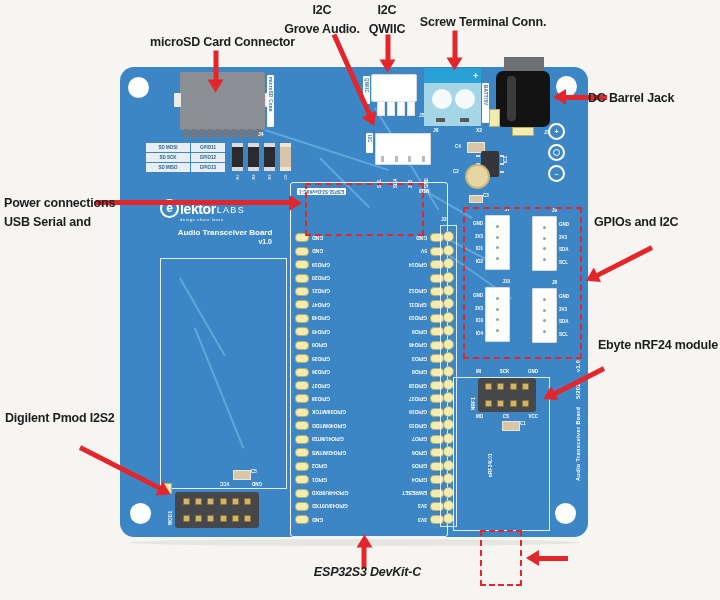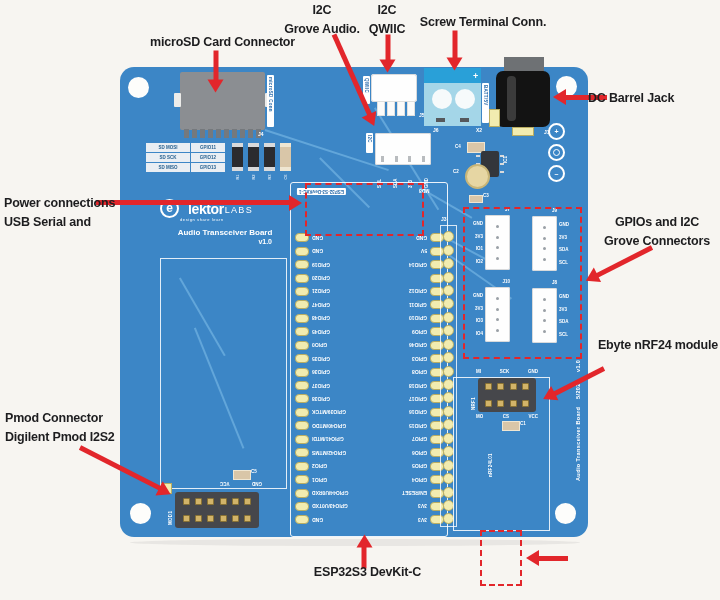--- a/index.html
+++ b/index.html
@@ -30,21 +30,21 @@
   .smdparts{position:absolute;left:112px;top:76px;display:flex;gap:5px;}
   .smdwrap{display:flex;flex-direction:column;align-items:center;gap:2px;}
   .smd{width:11px;height:20px;background:#2b2b2e;border-top:4px solid #d9dadb;border-bottom:4px solid #d9dadb;}
   .smd.beige{background:#d9c6a8;border-color:#efe6d2;}
   .smdlbl{color:#fff;font-size:4px;transform:rotate(-90deg);height:8px;line-height:8px;}
 
   
   .logo{position:absolute;left:40px;top:132px;width:130px;color:#fff;}
   .logorow{display:flex;align-items:center;}
   .logoe{width:15px;height:15px;border:2.2px solid #fff;border-radius:50%;font-size:12px;font-weight:bold;line-height:14px;text-align:center;margin-right:1px;}
-  .logobrand{font-size:14px;font-weight:bold;letter-spacing:-.4px;padding-left:8px;}
+  .logobrand{font-size:14px;font-weight:bold;letter-spacing:-.4px;}
   .logolabs{font-size:9px;letter-spacing:1.3px;margin-left:1px;margin-top:3px;}
   .logotag{font-size:4px;letter-spacing:.6px;margin-left:20px;margin-top:-1px;}
   .logotitle{font-size:8px;font-weight:bold;text-align:center;margin-top:6px;}
   .logover{font-size:7px;font-weight:bold;text-align:right;margin-top:1px;margin-right:18px;}
 
   
   .module{position:absolute;left:170px;top:115px;width:156px;height:353px;border:1.5px solid rgba(255,255,255,.9);border-radius:3px;}
   .silkchip{position:absolute;background:#fff;color:#2a6cab;font-size:4.6px;font-weight:bold;padding:1px 2px;transform:rotate(180deg);border-radius:1px;}
   .silkr{position:absolute;color:#fff;font-size:5px;font-weight:bold;transform:rotate(180deg);}
   .pins{position:absolute;top:48px;display:flex;flex-direction:column;}
@@ -671,28 +671,26 @@
   <div class="lbl" style="left:403px;top:13px;width:160px;text-align:center;">
       <span>Screw Terminal Conn.</span>
     </div>
   <div class="lbl" style="left:588px;top:89px;width:110px;">
       <span>DC Barrel Jack</span>
     </div>
   <div class="lbl" style="left:4px;top:194px;width:125px;">
       <span>Power connections</span>
       <span>USB Serial and</span>
     </div>
-  <div class="lbl" style="left:594px;top:213px;width:126px;text-align:center;">
+  <div class="lbl" style="left:594px;top:213px;width:126px;text-align:left;">
       <span>GPIOs and I2C</span>
-      <span>Grove Connectors</span>
     </div>
   <div class="lbl" style="left:596px;top:336px;width:124px;text-align:center;">
       <span>Ebyte nRF24 module</span>
     </div>
   <div class="lbl" style="left:5px;top:409px;width:135px;">
-      <span>Pmod Connector</span>
       <span>Digilent Pmod I2S2</span>
     </div>
-  <div class="lbl" style="left:290px;top:563px;width:155px;text-align:center;">
+  <div class="lbl" style="left:290px;top:563px;width:155px;text-align:center;font-style:italic;">
       <span>ESP32S3 DevKit-C</span>
     </div>
 
 </div>
 
 </body></html>

